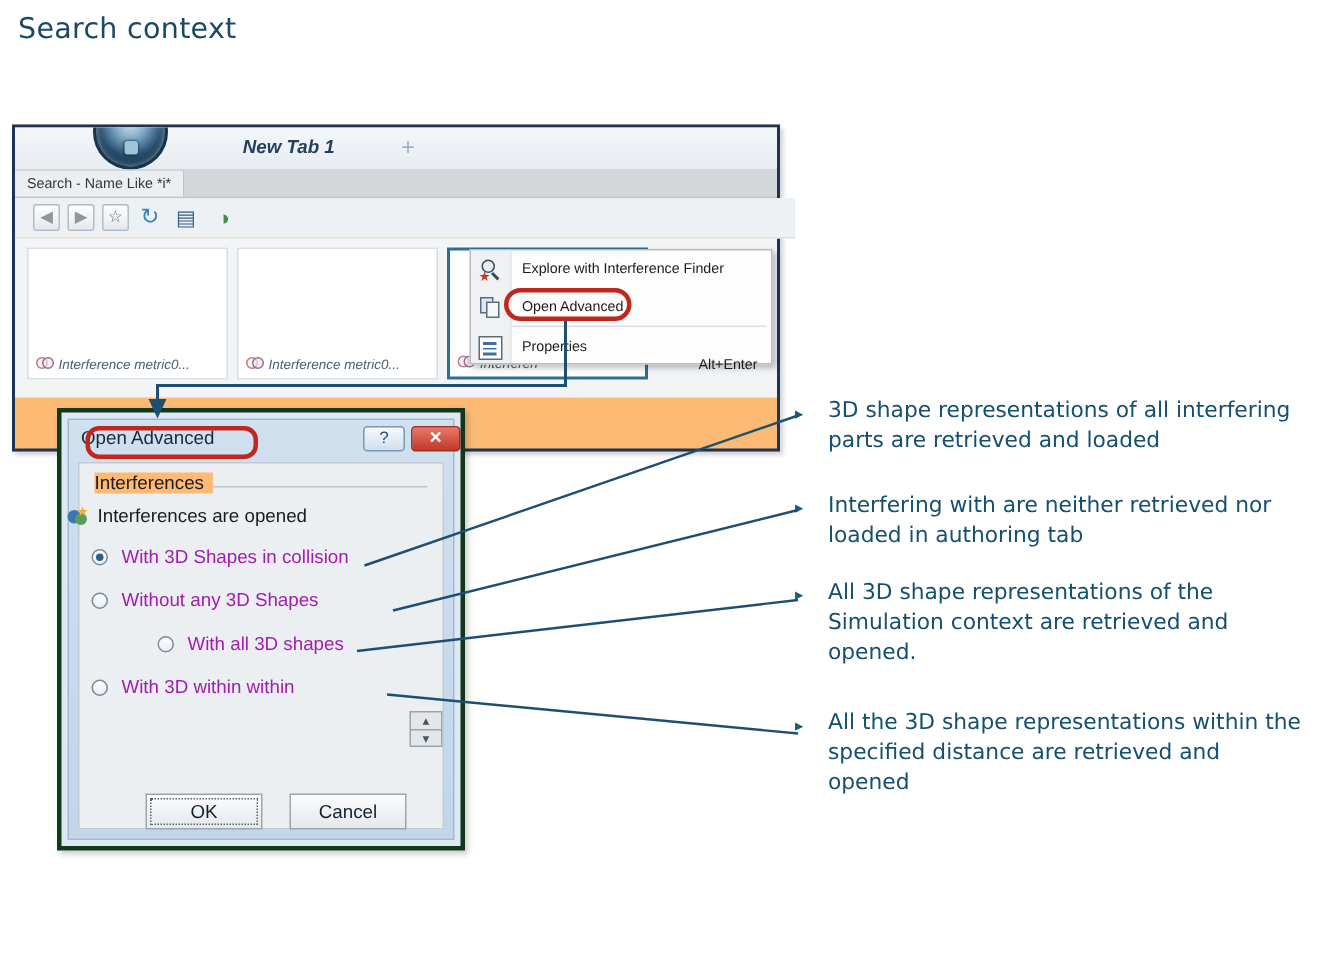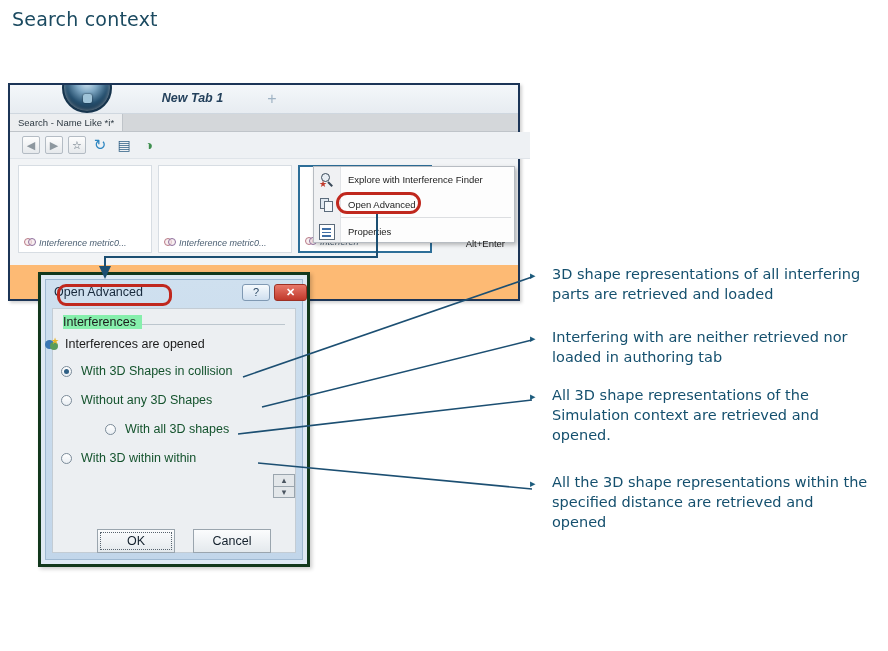--- a/index.html
+++ b/index.html
@@ -163,32 +163,32 @@
     position:absolute;top:4px;height:17px;border:1px solid #7f99b3;border-radius:3px;
     box-sizing:border-box;font-size:11px;line-height:15px;text-align:center;
   }
   #dlg-help{left:196px;width:28px;background:linear-gradient(#f6fafd,#cfdfef);color:#2e4a66;}
   #dlg-close{left:228px;width:33px;background:linear-gradient(#e8786a,#c0392b);color:#fff;border-color:#9c3024;font-weight:bold;}
 
   #dialog-body{
     position:absolute;left:6px;top:28px;right:6px;bottom:6px;
     background:#eceff2;border:1px solid #c3ccd4;box-sizing:border-box;
   }
-  #group-label{position:absolute;left:10px;top:6px;font-size:12.5px;color:#1b1b1b;background:#86efac;padding-right:6px;z-index:2;}
+  #group-label{position:absolute;left:10px;top:6px;font-size:12.5px;color:#1b1b1b;background:#fdba74;padding-right:6px;z-index:2;}
   #group-rule{position:absolute;left:10px;right:10px;top:15px;height:1px;background:#bcc6ce;}
 
   #subhead{position:absolute;left:12px;top:28px;font-size:12.5px;color:#1b1b1b;white-space:nowrap;}
   #subhead-icon{
     position:absolute;left:-20px;top:0px;width:15px;height:14px;
   }
   #subhead-icon .p1{position:absolute;left:0;top:3px;width:9px;height:9px;border-radius:50%;background:#3a77b5;}
   #subhead-icon .p2{position:absolute;left:5px;top:5px;width:8px;height:8px;border-radius:50%;background:#5a9c5a;}
   #subhead-icon .p3{position:absolute;left:6px;top:0px;font-size:9px;line-height:9px;color:#e8b529;}
 
-  .radio-row{position:absolute;left:28px;font-size:12.5px;color:#14532d;white-space:nowrap;}
+  .radio-row{position:absolute;left:28px;font-size:12.5px;color:#a21caf;white-space:nowrap;}
   .radio{
     position:absolute;left:-20px;top:2px;width:11px;height:11px;border-radius:50%;
     border:1px solid #7b8b99;background:linear-gradient(#ffffff,#e9eef3);box-sizing:border-box;
   }
   .radio.checked:after{
     content:"";position:absolute;left:2px;top:2px;width:5px;height:5px;border-radius:50%;
     background:#2f5f84;
   }
   #radio-1{top:55px;} #radio-2{top:84px;} #radio-3{top:113px;margin-left:44px;} #radio-4{top:142px;}
 

